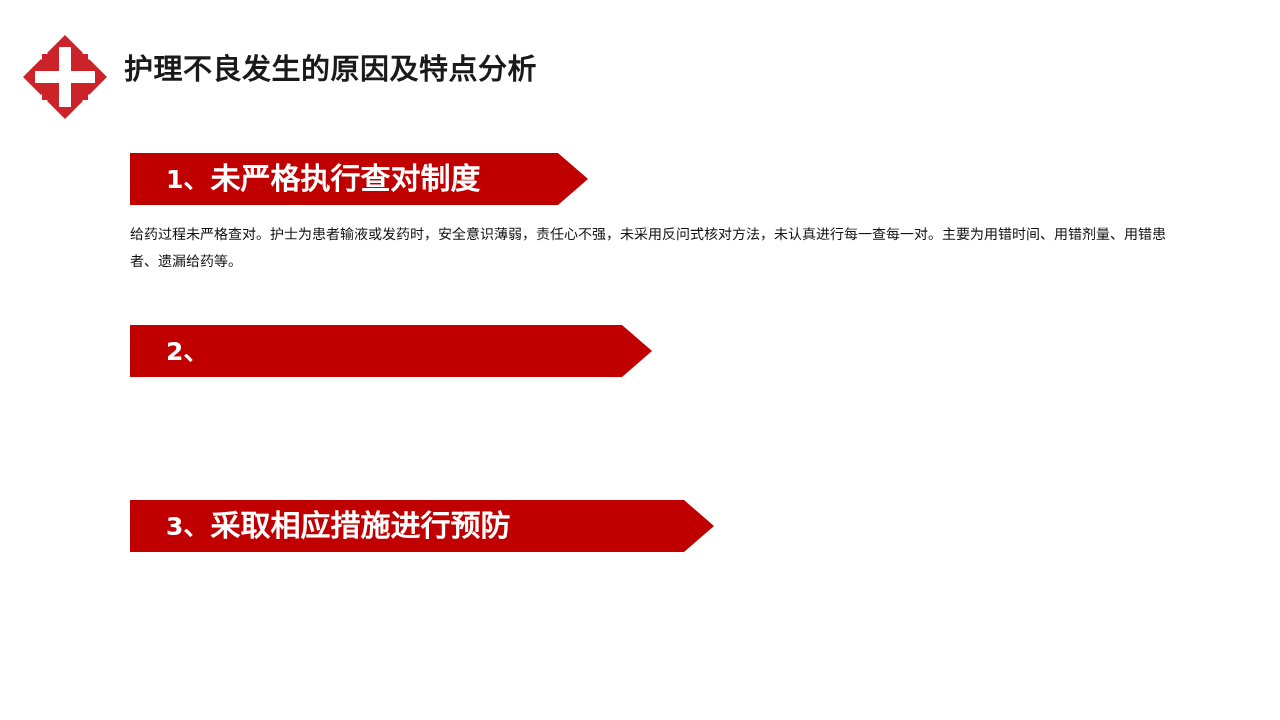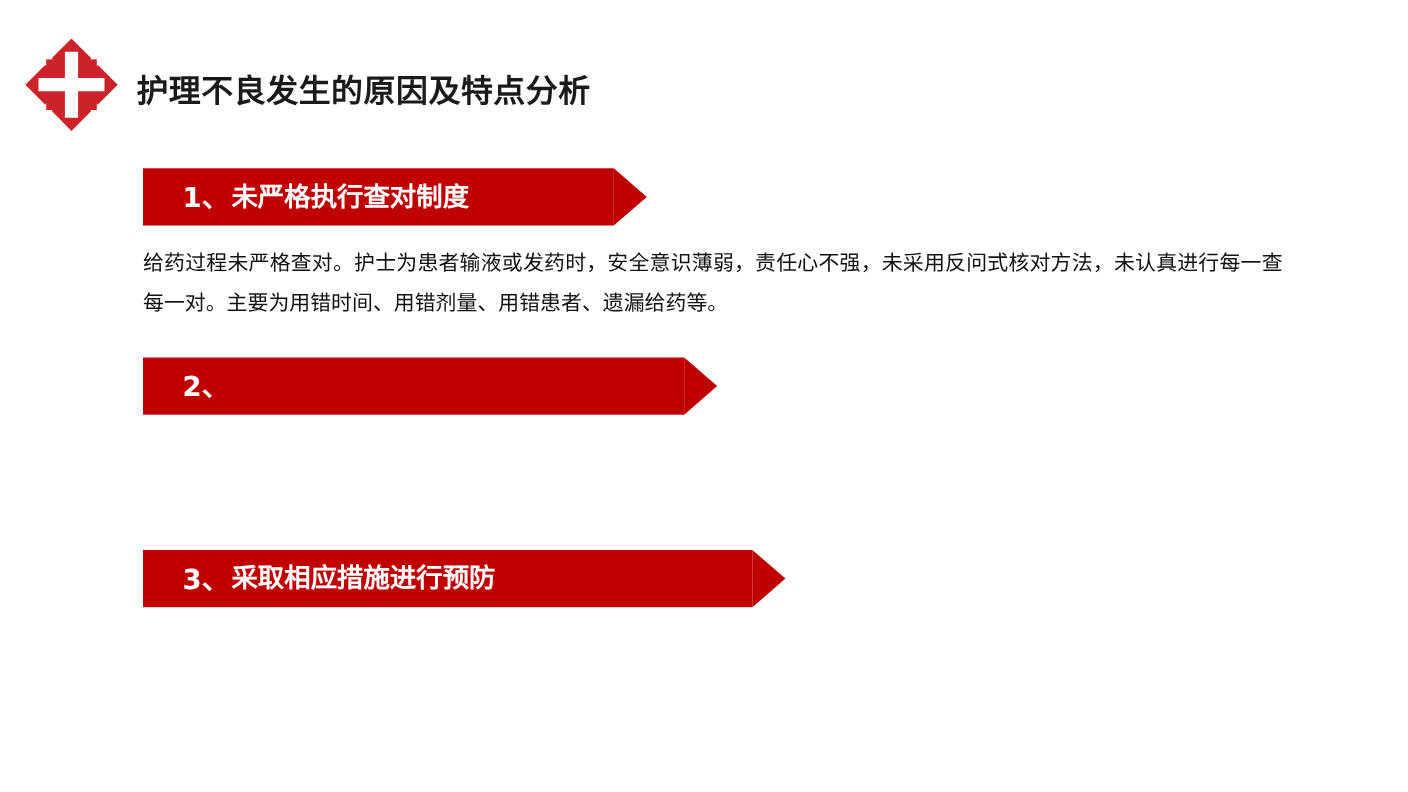--- a/index.html
+++ b/index.html
@@ -30,21 +30,21 @@
     left: 21px;
     top: 33px;
     width: 88px;
     height: 88px;
   }
   .logo svg { display: block; }
 
   .page-title {
     position: absolute;
     left: 124px;
-    top: 64px;
+    top: 50px;
     font-size: 29px;
     font-weight: 700;
     color: #1a1a1a;
     letter-spacing: 0.5px;
     white-space: nowrap;
     line-height: 1.35;
   }
 
   
   .content {
@@ -91,33 +91,33 @@
   }
 
   .banner-index {
     font-size: 25px;
     font-weight: 700;
     color: #ffffff;
     line-height: 1;
     white-space: nowrap;
   }
   .banner-text {
-    font-size: 24px;
+    font-size: 30px;
     font-weight: 700;
     color: #ffffff;
     line-height: 1;
     white-space: nowrap;
     margin-left: 2px;
   }
 
   .paragraph {
     margin-left: 130px;
     width: 1036px;
     margin-top: 16px;
-    font-size: 19px;
+    font-size: 14px;
     line-height: 1.95;
     color: #111111;
     text-align: justify;
     text-justify: inter-ideograph;
     font-weight: 400;
   }
 </style>
 </head>
 <body>
 

